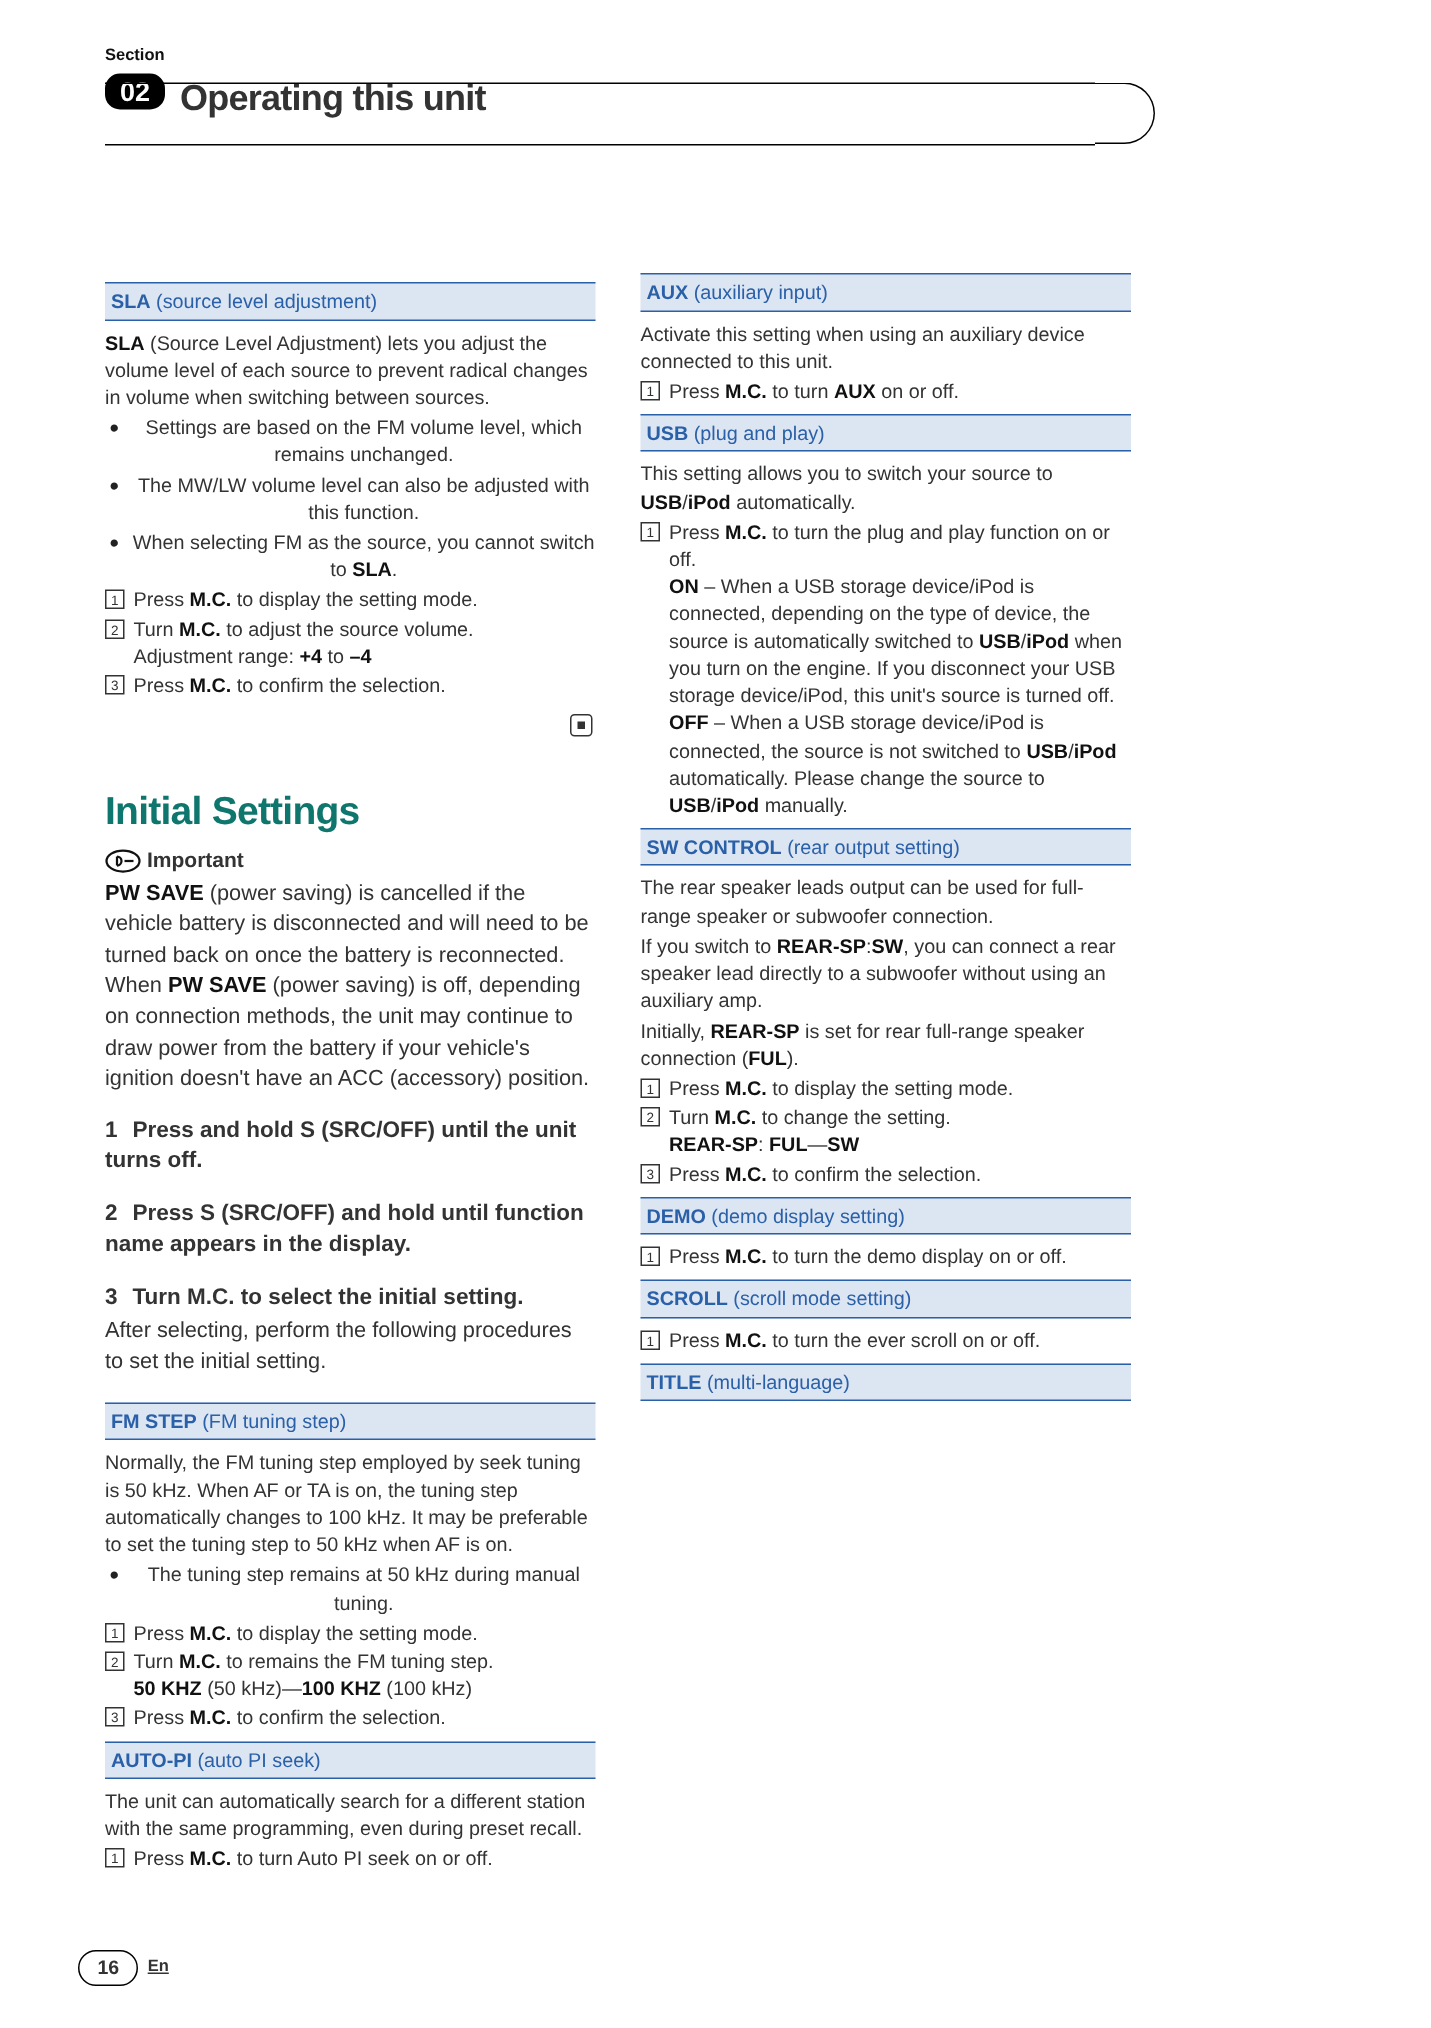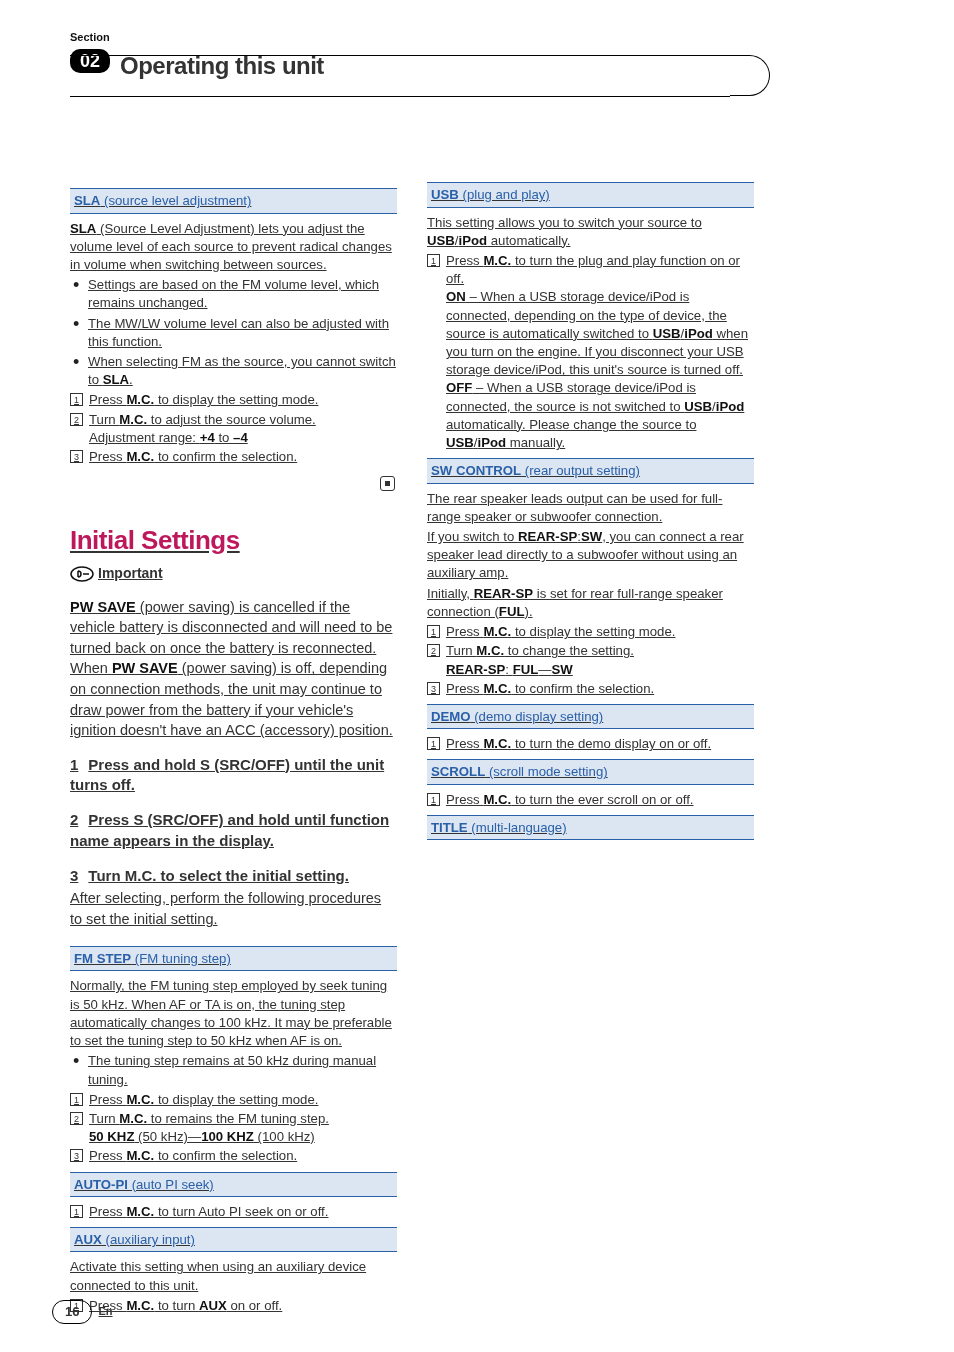--- a/index.html
+++ b/index.html
@@ -58,21 +58,21 @@
   .top-hr1{position:absolute; left:70px; right:94px; top:55px; border-top:1.5px solid #000;}
   .top-hr2{position:absolute; left:70px; right:94px; top:96px; border-top:1.5px solid #000;}
 
   .content {
     margin-top: 100px;
     column-count: 2;
     column-gap: 30px;
     column-fill: auto;
     height: 1140px;
   }
-  .blk { break-inside: avoid; text-decoration: underline; }
+  .blk { break-inside: avoid; }
   .hbar {
     background: #dce5f2;
     border-top: 1px solid #2a60a8;
     border-bottom: 1px solid #2a60a8;
     padding: 3px 4px 2px 4px;
     margin-top: 6px;
     margin-bottom: 6px;
     color: #2a60a8;
     font-size: 13.2px;
   }
@@ -80,20 +80,21 @@
   .hbar .n { font-weight: normal; color: #2a60a8; }
   p { margin: 0 0 2px 0; }
   ul.bul {
     list-style: none;
     padding-left: 18px;
     margin: 2px 0 2px 0;
   }
   ul.bul li {
     position: relative;
     margin-bottom: 2px;
+    text-align: center;
   }
   ul.bul li::before {
     content: "•";
     position: absolute;
     left: -15px;
     top: 0;
     font-size: 18px;
     line-height: 1;
     color: #222;
   }
@@ -125,24 +126,24 @@
     position:relative;
   }
   .end-mark span::after{
     content:"";position:absolute;left:4px;top:4px;width:5px;height:5px;background:#333;
   }
   h2.big {
     font-size: 26px;
     font-weight: 800;
     margin: 26px 0 6px 0;
     letter-spacing: -0.5px;
-    color:#be185d;
+    color:#0f766e;
   }
   .imp-row{
-    display:flex;align-items:center;gap:6px;margin-bottom:13px;
+    display:flex;align-items:center;gap:6px;margin-bottom:2px;
   }
   .imp-icon{
     width:22px;height:16px;position:relative;flex:0 0 22px;
   }
   .imp-icon svg{display:block;}
   .imp-label{font-weight:bold;font-size:14px;}
   .body-big{font-size:14.5px;line-height:1.42;}
   .numstep{margin-top:14px;}
   .numstep .n{font-weight:bold;font-size:15px;margin-right:10px;}
   .numstep .t{font-weight:bold;font-size:15px;}
@@ -239,20 +240,21 @@
           <div class="txt"><span>Turn </span><b>M.C.</b><span> to remains the FM tuning step.</span><div class="sub"><b>50 KHZ</b><span> (50 kHz)—</span><b>100 KHZ</b><span> (100 kHz)</span></div></div>
         </div>
       <div class="step">
           <div class="box">3</div>
           <div class="txt"><span>Press </span><b>M.C.</b><span> to confirm the selection.</span></div>
         </div>
     </div>
 
     <div class="blk">
       <div class="hbar"><span class="b">AUTO-PI</span><span class="n"> (auto PI seek)</span></div>
+      <p>The unit can automatically search for a different station with the same programming, even during preset recall.</p>
       <div class="step">
           <div class="box">1</div>
           <div class="txt"><span>Press </span><b>M.C.</b><span> to turn Auto PI seek on or off.</span></div>
         </div>
     </div>
 
     <div class="blk">
       <div class="hbar"><span class="b">AUX</span><span class="n"> (auxiliary input)</span></div>
       <p>Activate this setting when using an auxiliary device connected to this unit.</p>
       <div class="step">

